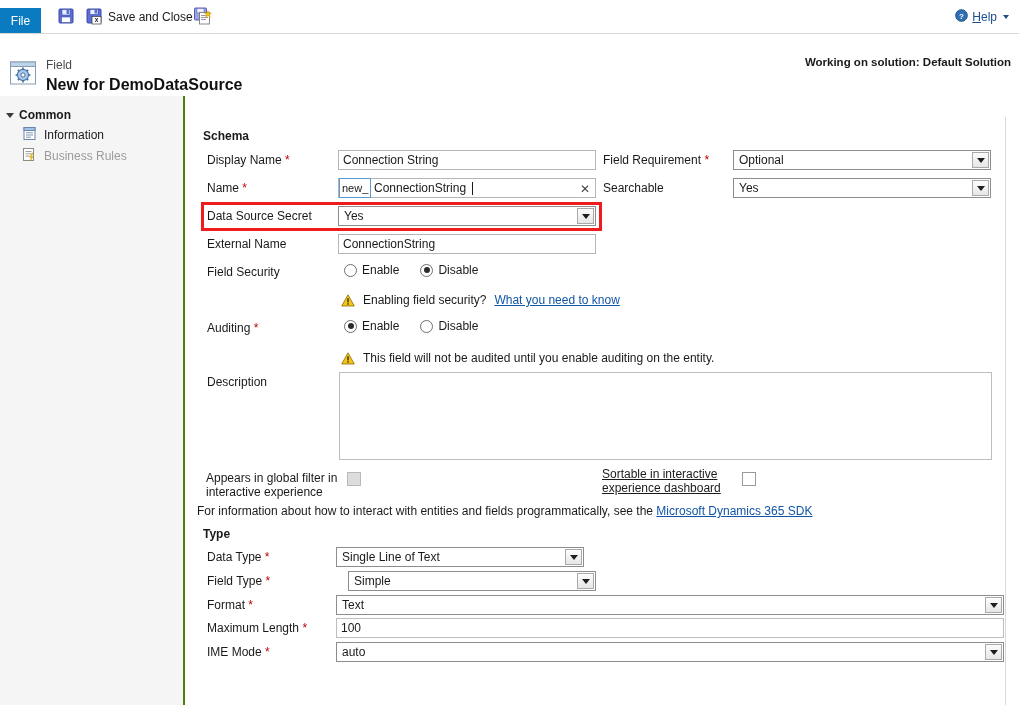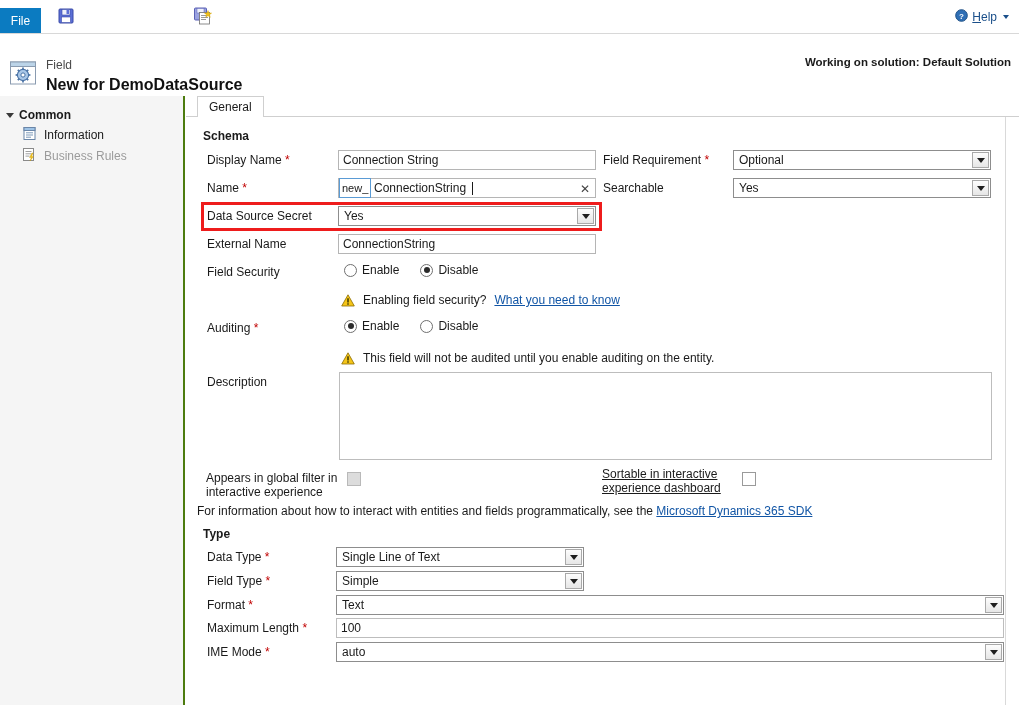--- a/index.html
+++ b/index.html
@@ -237,20 +237,32 @@
     <span>
       <svg width="18" height="18" viewBox="0 0 18 18">
         <rect x="2" y="2" width="14" height="14" rx="1" fill="#5b6fd6" stroke="#3a4aa8"></rect>
         <rect x="5" y="2.5" width="8" height="5.5" fill="#eef1fb" stroke="#3a4aa8" stroke-width="0.6"></rect>
         <rect x="9.5" y="3" width="2.5" height="4" fill="#5b6fd6"></rect>
         <rect x="4.5" y="10" width="9" height="5.5" fill="#ffffff" stroke="#3a4aa8" stroke-width="0.6"></rect>
       </svg>
     </span>
   </div>
 
+  <div class="tb-btn" style="left:82px;">
+    <span>
+      <svg width="18" height="18" viewBox="0 0 18 18">
+        <rect x="2" y="2" width="14" height="14" rx="1" fill="#5b6fd6" stroke="#3a4aa8"></rect>
+        <rect x="5" y="2.5" width="8" height="5" fill="#eef1fb" stroke="#3a4aa8" stroke-width="0.6"></rect>
+        <rect x="9.5" y="3" width="2.5" height="3.5" fill="#5b6fd6"></rect>
+        <rect x="7" y="9.5" width="9" height="7.5" fill="#ffffff" stroke="#3a3a3a" stroke-width="0.7"></rect>
+        <text x="11.5" y="15.4" font-size="6.5" font-family="Liberation Sans, sans-serif" font-weight="bold" fill="#222" text-anchor="middle">x</text>
+      </svg>
+    </span>
+    <span class="tb-label">Save and Close</span>
+  </div>
 
   <div class="tb-btn" style="left:190px;">
     <span>
       <svg width="20" height="20" viewBox="0 0 20 20">
         <rect x="1.5" y="2" width="12" height="12" rx="1" fill="#9aa2e0" stroke="#5a61b5"></rect>
         <rect x="4" y="2.5" width="7" height="4.5" fill="#eef1fb" stroke="#5a61b5" stroke-width="0.5"></rect>
         <rect x="6.5" y="6.5" width="10" height="11.5" fill="#ffffff" stroke="#6e6e6e" stroke-width="0.8"></rect>
         <rect x="8" y="9" width="7" height="1" fill="#9a9a9a"></rect>
         <rect x="8" y="11" width="7" height="1" fill="#9a9a9a"></rect>
         <rect x="8" y="13" width="5" height="1" fill="#9a9a9a"></rect>
@@ -326,25 +338,20 @@
       <line x1="3.5" y1="4.5" x2="9.5" y2="4.5" stroke="#a0a0a0"></line>
       <line x1="3.5" y1="6.8" x2="9.5" y2="6.8" stroke="#a0a0a0"></line>
       <line x1="3.5" y1="9.1" x2="7.5" y2="9.1" stroke="#a0a0a0"></line>
       <path d="M10 6 l-2.5 4.5 1.8 0 -1.3 3.5 3.5-4.6 -1.9 0 1.4-3.4 z" fill="#f2c21b" stroke="#c79a00" stroke-width="0.4"></path>
     </svg>
   </span>
   <span>Business Rules</span>
 </div>
 
 <div id="main">
-  <div id="tabstrip">
-    <div id="tabstrip-line"></div>
-    <div id="tab-general">General</div>
-    <div id="tabstrip-mask"></div>
-  </div>
 
   <div id="panel"></div>
 </div>
 
 <div class="sec-title" style="left:203px; top:129px;">Schema</div>
 
 <div class="f-label" style="left:207px; top:153px;">
   <span>Display Name</span><span class="req">&nbsp;*</span>
 </div>
 <input class="f-input" style="left: 338px; top: 150px; width: 258px;" value="Connection String">
@@ -463,21 +470,21 @@
 <div class="f-select" style="left:336px; top:547px; width:248px;">
   <span class="sel-text">Single Line of Text</span>
   <span class="sel-btn">
       <span class="chev"></span>
     </span>
 </div>
 
 <div class="f-label" style="left:207px; top:574px;">
   <span>Field Type</span><span class="req">&nbsp;*</span>
 </div>
-<div class="f-select" style="left:336px; top:571px; width:248px;">
+<div class="f-select" style="left:348px; top:571px; width:248px;">
   <span class="sel-text">Simple</span>
   <span class="sel-btn">
       <span class="chev"></span>
     </span>
 </div>
 
 <div class="f-label" style="left:207px; top:598px;">
   <span>Format</span><span class="req">&nbsp;*</span>
 </div>
 <div class="f-select" style="left:336px; top:595px; width:668px;">

